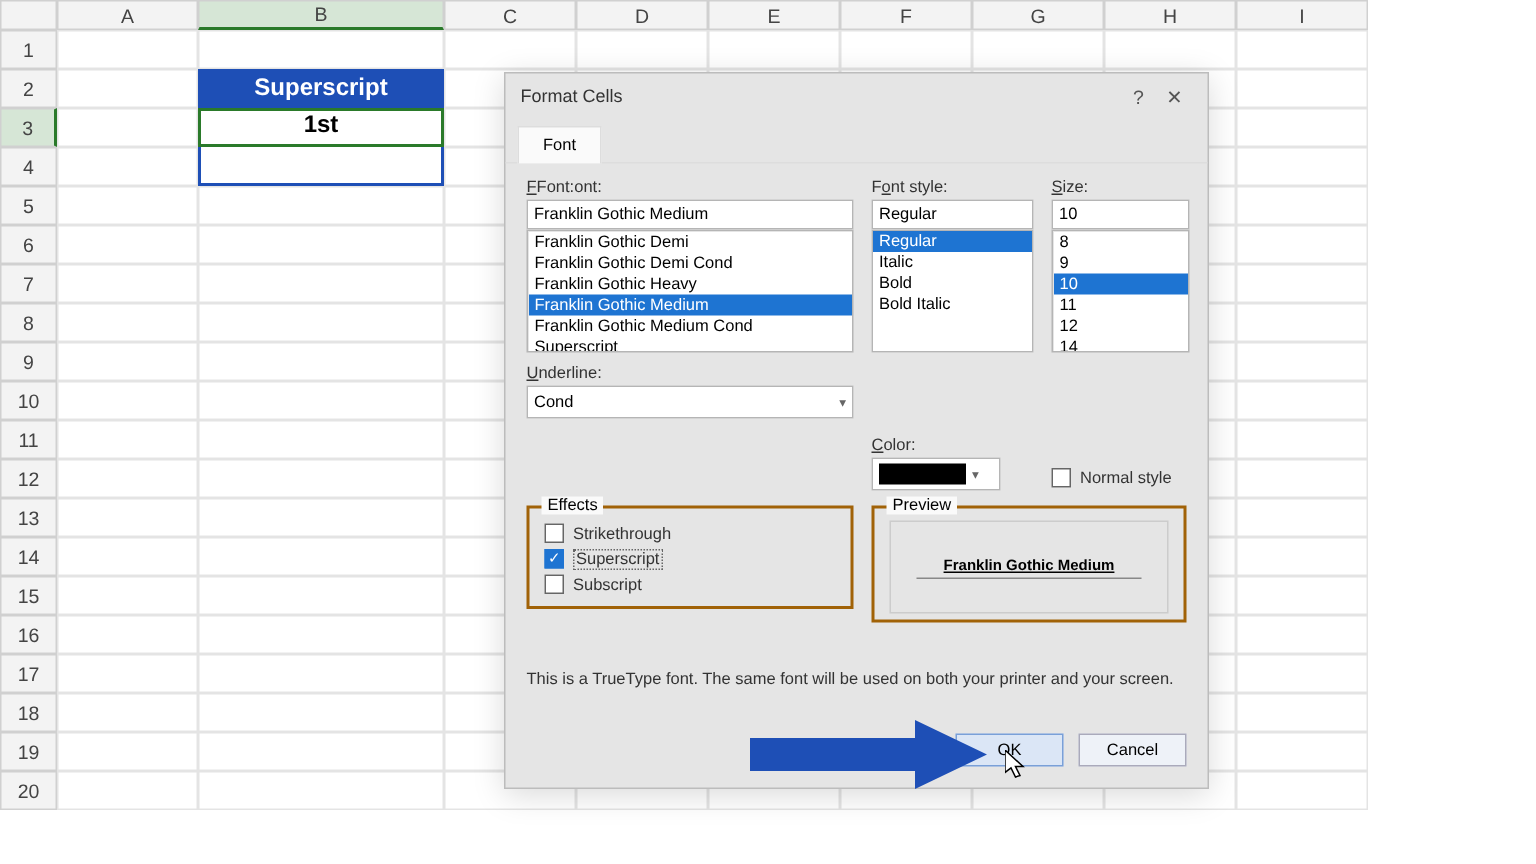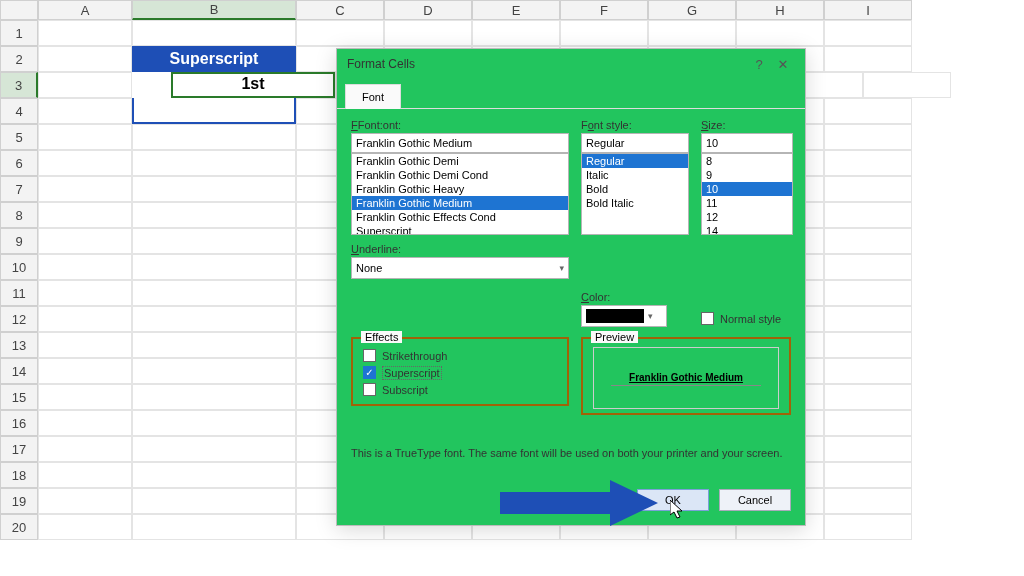--- a/index.html
+++ b/index.html
@@ -11,29 +11,29 @@
   .rowhdrs { position:absolute; top:20px; left:0; width:38px; }
   .hdr { border:1px solid #d0d0d0; background:#f3f3f3; font-size:13px; color:#444; display:flex; align-items:center; justify-content:center; }
   .colhdr { height:20px; }
   .colhdr.sel { background:#d6e6d6; border-bottom:2px solid #2a7a2a; }
   .rowhdr { width:38px; height:26px; }
   .rowhdr.sel { background:#d6e6d6; border-right:2px solid #2a7a2a; }
   .corner { width:38px; height:20px; background:#f3f3f3; border:1px solid #d0d0d0; }
   .cells { position:absolute; top:20px; left:38px; }
   .cellrow { display:flex; }
   .cell { border:1px solid #e4e4e4; height:26px; }
-  .cell.sel { outline:2px solid #2a7a2a; outline-offset:-2px;margin-left:39px; }
+  .cell.sel { outline:2px solid #2a7a2a; outline-offset:-2px; }
 
   
   .b-sup { background:#1e4fb6; color:#fff; font-weight:bold; font-size:16px; display:flex; align-items:center; justify-content:center; border:2px solid #1e4fb6; }
   .b-val { font-weight:bold; font-size:16px; display:flex; align-items:center; justify-content:center; border:2px solid #1e4fb6; border-top:none; }
   .b-blank { border:2px solid #1e4fb6; border-top:none; }
 
   
-  .dialog { position:absolute; top:48px; left:336px; width:470px; height:478px; background:#22c55e; border:1px solid #bcbcbc; box-shadow:0 4px 20px rgba(0,0,0,.15); }
+  .dialog { position:absolute; top:48px; left:336px; width:470px; height:478px; background:#e5e5e5; border:1px solid #bcbcbc; box-shadow:0 4px 20px rgba(0,0,0,.15); }
   .titlebar { height:30px; display:flex; align-items:center; padding:0 10px; font-size:12px; color:#333; }
   .titlebar .spacer { flex:1; }
   .title-btn { width:24px; height:24px; display:flex; align-items:center; justify-content:center; font-size:13px; color:#555; }
   .tabs { display:flex; padding:4px 8px 0; border-bottom:1px solid #ddd; }
   .tab { padding:6px 16px; font-size:11px; border:1px solid #ddd; border-bottom:none; background:#fafafa; position:relative; top:1px; }
   .body { padding:10px 14px; }
   .section-label { font-size:11px; color:#333; margin-bottom:2px; }
   .section-label u { text-decoration:underline; }
   .txtbox { width:100%; border:1px solid #b5b5b5; font-size:11px; padding:3px 4px; background:#fff; }
   .listbox { width:100%; height:82px; border:1px solid #b5b5b5; background:#fff; font-size:11px; overflow-y:scroll; }
@@ -344,21 +344,21 @@
   <div class="body">
     <div class="row">
       <div class="col-font">
         <div class="section-label"><u>F</u><span>Font:</span>ont:</div>
         <input class="txtbox" value="Franklin Gothic Medium" style="">
         <div class="listbox" id="fontlist">
             <div class="item">Franklin Gothic Demi</div>
             <div class="item">Franklin Gothic Demi Cond</div>
             <div class="item">Franklin Gothic Heavy</div>
             <div class="item sel">Franklin Gothic Medium</div>
-            <div class="item">Franklin Gothic Effects Cond</div>
+            <div class="item">Franklin Gothic Medium Cond</div>
             <div class="item">Superscript</div>
           </div>
       </div>
       <div class="col-style">
         <div class="section-label">F<u>o</u>nt style:</div>
         <input class="txtbox" value="Regular" style="">
         <div class="listbox stylebox" id="stylelist">
             <div class="item sel">Regular</div>
             <div class="item">Italic</div>
             <div class="item">Bold</div>
@@ -376,21 +376,21 @@
             <div class="item">12</div>
             <div class="item">14</div>
           </div>
       </div>
     </div>
 
     <div class="row" style="margin-top:8px;">
       <div style="flex:0 0 218px;">
         <div class="section-label"><u>U</u>nderline:</div>
         <div class="dropdown">
-          <span>None</span>
+          <span>Cond</span>
           <span class="caret">▾</span>
         </div>
       </div>
       <div style="flex:0 0 108px;margin-top:48px;">
         <div class="section-label"><u>C</u>olor:</div>
         <div class="colorbox">
           <div class="swatch"></div>
           <span class="caret">▾</span>
         </div>
       </div>

